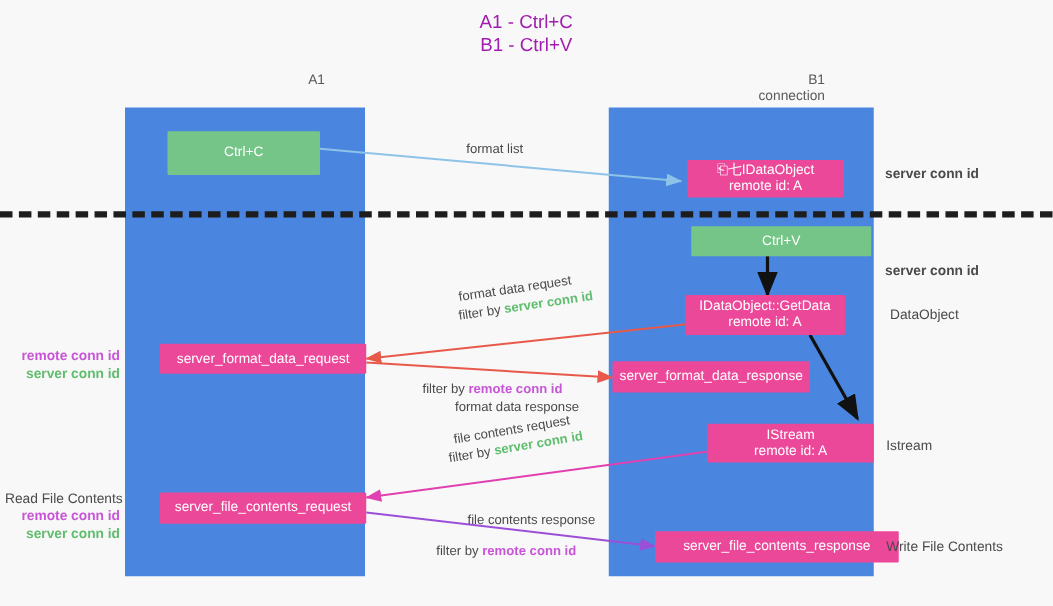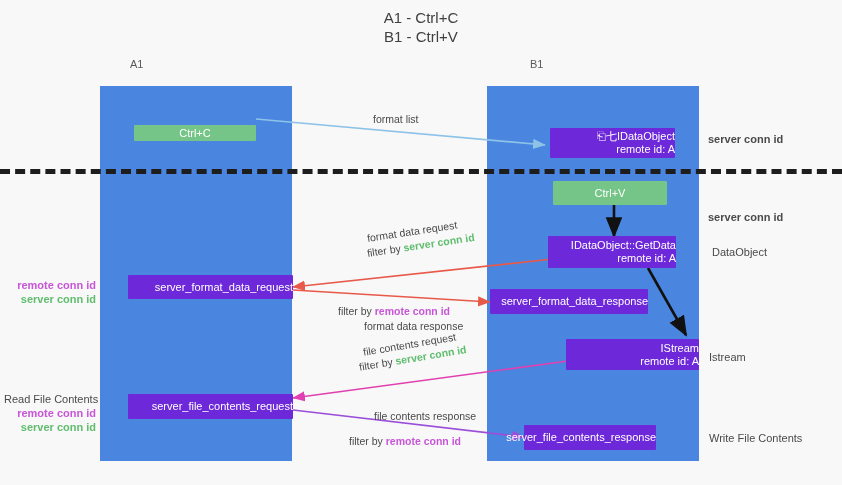--- a/index.html
+++ b/index.html
@@ -9,43 +9,43 @@
     font-family:"Liberation Sans", sans-serif;
     position:relative;
     overflow:hidden;
     color:#404040;
   }
   #stage{position:absolute;left:0;top:0;width:842px;height:485px;}
   svg#wires{position:absolute;left:0;top:0;width:842px;height:485px;pointer-events:none;}
 
   .title{
     position:absolute;left:0;top:8px;width:842px;
-    text-align:center;font-size:15px;line-height:19px;color:#404040;
+    text-align:center;font-size:15px;line-height:19px;color:#a21caf;
   }
 
   .lane{
     position:absolute;background:#4a86e0;
   }
   .lane-head{
-    position:absolute;text-align:left;font-size:11px;line-height:13px;color:#5a5a5a;
+    position:absolute;text-align:right;font-size:11px;line-height:13px;color:#5a5a5a;
   }
 
   .dashline{
     position:absolute;left:0;top:169px;width:842px;height:0;
     border-top:5px dashed #1d1d1d;
   }
 
   .node{
     position:absolute;box-sizing:border-box;
     display:flex;flex-direction:column;align-items:center;justify-content:center;
     color:#ffffff;font-size:11px;line-height:13px;text-align:center;
     border-radius:1px;
   }
   .node.green{background:#74c587;}
-  .node.orange{background:#6d28d9;align-items:flex-end;}
+  .node.orange{background:#ec4899;}
 
   .lbl{position:absolute;font-size:10.5px;line-height:14px;color:#4a4a4a;white-space:nowrap;}
   .green-t{color:#5fbd6e;font-weight:bold;}
   .pink-t{color:#c855d8;font-weight:bold;}
   .rot-a{transform:rotate(-8.5deg);transform-origin:left top;}
   .rot-b{transform:rotate(-9.5deg);transform-origin:left top;}
   .side{position:absolute;font-size:11px;line-height:14px;color:#4a4a4a;white-space:nowrap;}
   .sidebold{font-weight:bold;white-space:nowrap;line-height:14px;font-size:11px;}
 </style>
 </head>
@@ -56,20 +56,21 @@
   <div class="title">
     <div>A1 - Ctrl+C</div>
     <div>B1 - Ctrl+V</div>
   </div>
 
   <div class="lane-head" style="left:130px;top:58px;width:130px;">
     <div>A1</div>
   </div>
   <div class="lane-head" style="left:530px;top:58px;width:130px;">
     <div>B1</div>
+    <div>connection</div>
   </div>
 
   <div class="lane" style="left:100px;top:86px;width:192px;height:375px;"></div>
   <div class="lane" style="left:487px;top:86px;width:212px;height:375px;"></div>
 
   <svg id="wires" viewBox="0 0 842 485">
     <defs>
       <marker id="ah-lightblue" markerWidth="9" markerHeight="9" refX="7.5" refY="3.2" orient="auto">
         <path d="M0,0 L8,3.2 L0,6.4 z" fill="#8ec3e8"></path>
       </marker>
@@ -97,30 +98,30 @@
 
     <line x1="293" y1="290" x2="490" y2="302" stroke="#e8594a" stroke-width="1.6" marker-end="url(#ah-red)"></line>
 
     <line x1="568" y1="361" x2="293" y2="398" stroke="#e040b0" stroke-width="1.6" marker-end="url(#ah-magenta)"></line>
 
     <line x1="293" y1="410" x2="524" y2="437" stroke="#9b4fd8" stroke-width="1.6" marker-end="url(#ah-purple)"></line>
   </svg>
 
   <div class="dashline"></div>
 
-  <div class="node green" style="left:134px;top:105px;width:122px;height:16px;margin-top:20px;">
+  <div class="node green" style="left:134px;top:105px;width:122px;height:35px;">
     <span>Ctrl+C</span>
   </div>
 
   <div class="node orange" style="left:550px;top:128px;width:125px;height:30px;">
     <span>⎗七IDataObject</span>
     <span>remote id: A</span>
   </div>
 
-  <div class="node green" style="left:553px;top:181px;width:114px;height:24px;align-items:center;">
+  <div class="node green" style="left:553px;top:181px;width:144px;height:24px;align-items:center;">
     <span>Ctrl+V</span>
   </div>
 
   <div class="node orange" style="left:548px;top:236px;width:128px;height:32px;">
     <span>IDataObject::GetData</span>
     <span>remote id: A</span>
   </div>
 
   <div class="node orange" style="left:566px;top:339px;width:133px;height:31px;">
     <span>IStream</span>
@@ -132,21 +133,21 @@
   </div>
 
   <div class="node orange" style="left:490px;top:289px;width:158px;height:25px;">
     <span>server_format_data_response</span>
   </div>
 
   <div class="node orange" style="left:128px;top:394px;width:165px;height:25px;">
     <span>server_file_contents_request</span>
   </div>
 
-  <div class="node orange" style="left:524px;top:425px;width:132px;height:25px;">
+  <div class="node orange" style="left:524px;top:425px;width:195px;height:25px;">
     <span>server_file_contents_response</span>
   </div>
 
   <div class="lbl" style="left:373px;top:112px;">format list</div>
 
   <div class="lbl rot-a" style="left:366px;top:231px;">format data request</div>
   <div class="lbl rot-a" style="left:366px;top:246px;">
     <span>filter by </span><span class="green-t">server conn id</span>
   </div>
 

